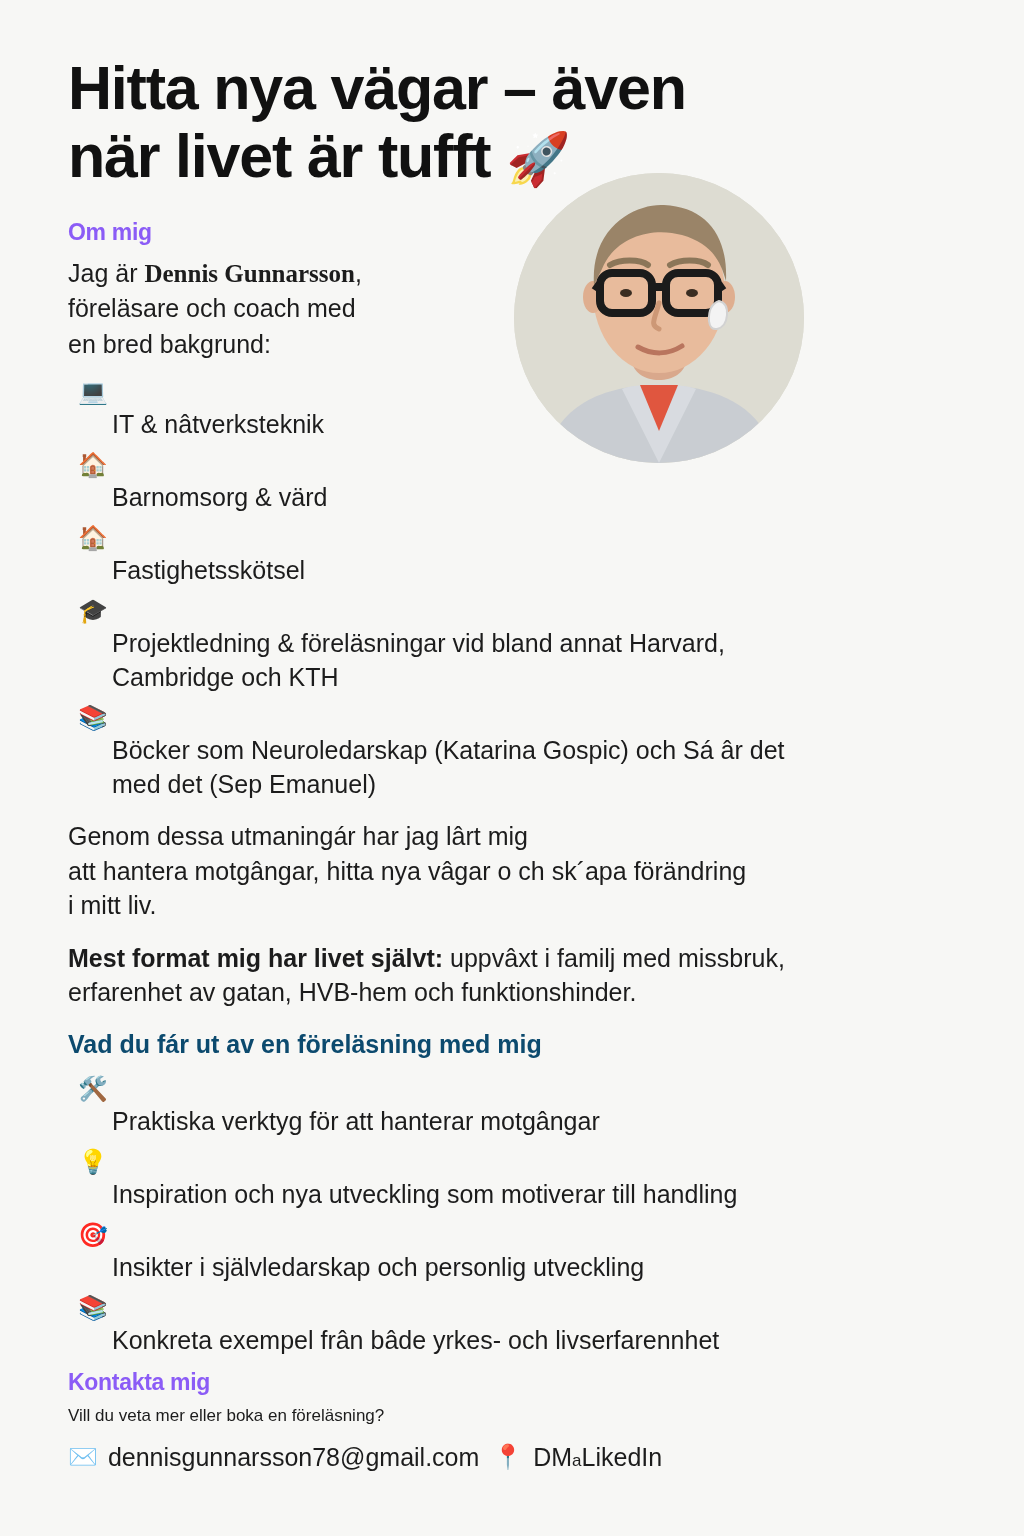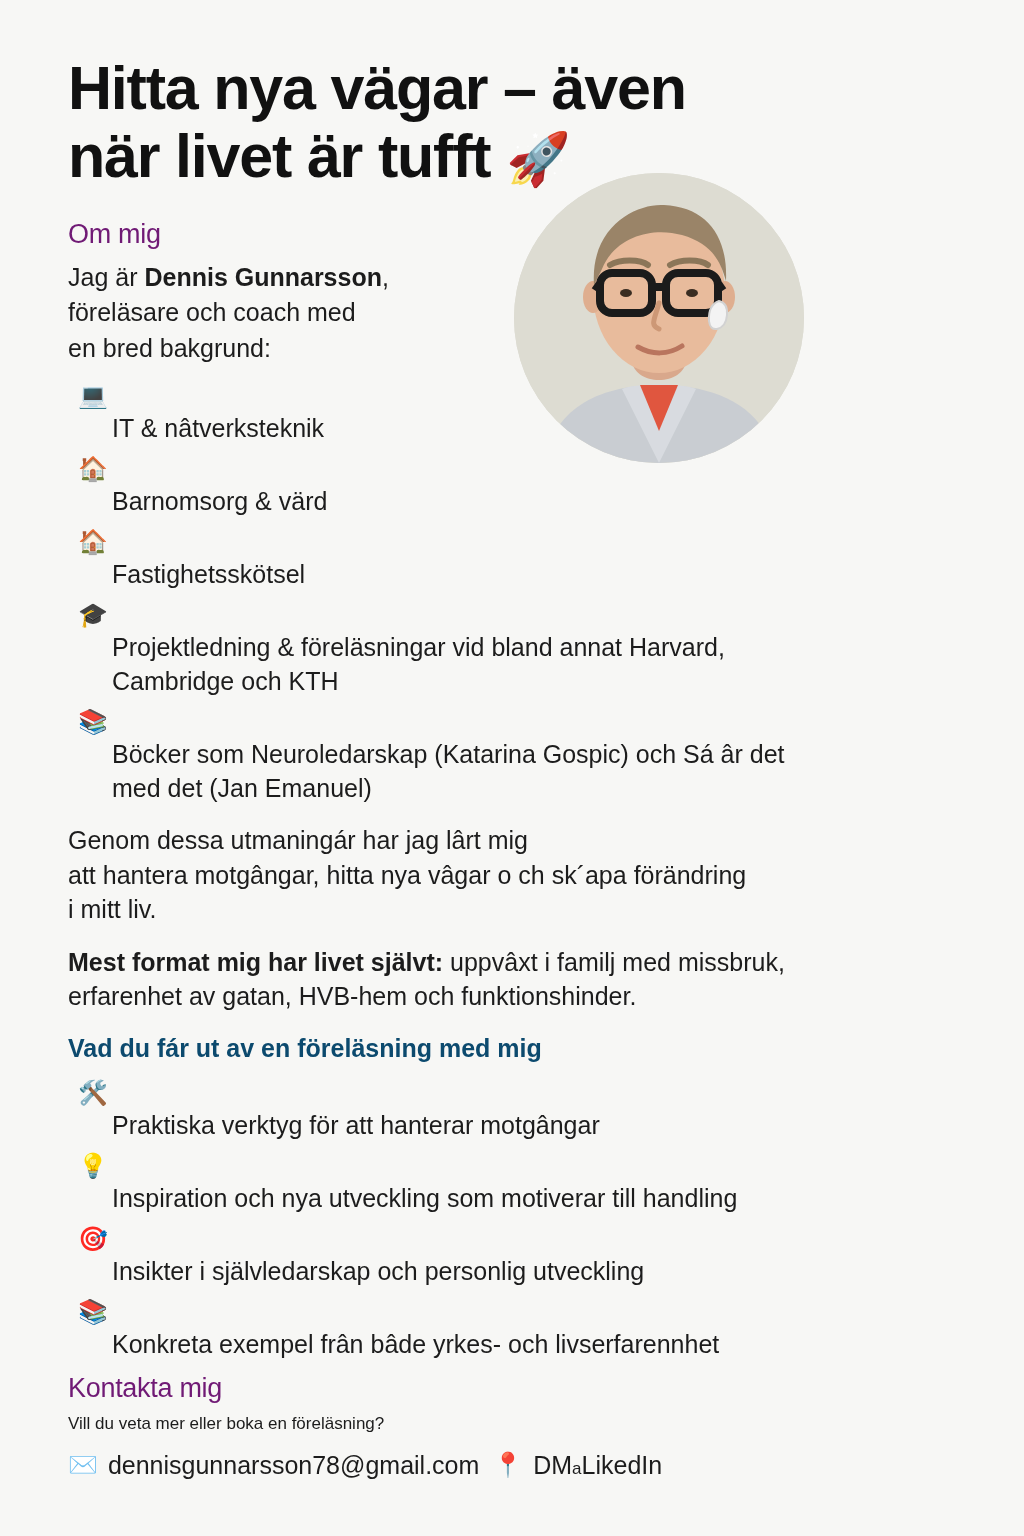--- a/index.html
+++ b/index.html
@@ -33,44 +33,44 @@
     max-width: 840px;
     color: #111111;
   }
   .headline .emoji {
     font-size: 52px;
     letter-spacing: 0;
   }
 
   
   .section-title {
-    font-size: 27px;
-    font-weight: normal;
+    font-size: 23px;
+    font-weight: bold;
     margin: 28px 0 10px 0;
-    color: #701a75;
+    color: #8b5cf6;
     letter-spacing: -0.3px;
   }
   .subsection-title {
     font-size: 25px;
     font-weight: bold;
     margin: 20px 0 6px 0;
     color: #0c4a6e;
   }
 
   
   .intro-row {
     position: relative;
   }
   .intro-text {
     font-size: 25px;
     line-height: 1.42;
     max-width: 520px;
     margin: 0;
   }
-  .intro-text b { font-weight: bold; }
+  .intro-text b { font-weight: bold; font-family: Liberation Serif, serif; }
 
   .portrait {
     position: absolute;
     top: -46px;
     right: 8px;
     width: 290px;
     height: 290px;
     border-radius: 50%;
     overflow: hidden;
     background: #dcdbd1;
@@ -201,21 +201,21 @@
       <li>
         <span class="ic">🏠</span>
         <span class="txt">Fastighetsskötsel</span>
       </li>
       <li>
         <span class="ic">🎓</span>
         <span class="txt">Projektledning &amp; föreläsningar vid bland annat Harvard, Cambridge och KTH</span>
       </li>
       <li>
         <span class="ic">📚</span>
-        <span class="txt">Böcker som Neuroledarskap (Katarina Gospic) och Sá âr det med det (Jan Emanuel)</span>
+        <span class="txt">Böcker som Neuroledarskap (Katarina Gospic) och Sá âr det med det (Sep Emanuel)</span>
       </li>
     </ul>
   </div>
 
   <p class="para" style="white-space: pre-line;">Genom dessa utmaningár har jag lârt mig
 att hantera motgângar, hitta nya vâgar o  ch sk´apa förändring
 i mitt liv.</p>
 
   <p class="para">
     <b>Mest format mig har livet självt:</b><span> uppvâxt i familj med missbruk, erfarenhet av gatan, HVB-hem och funktionshinder.</span>

